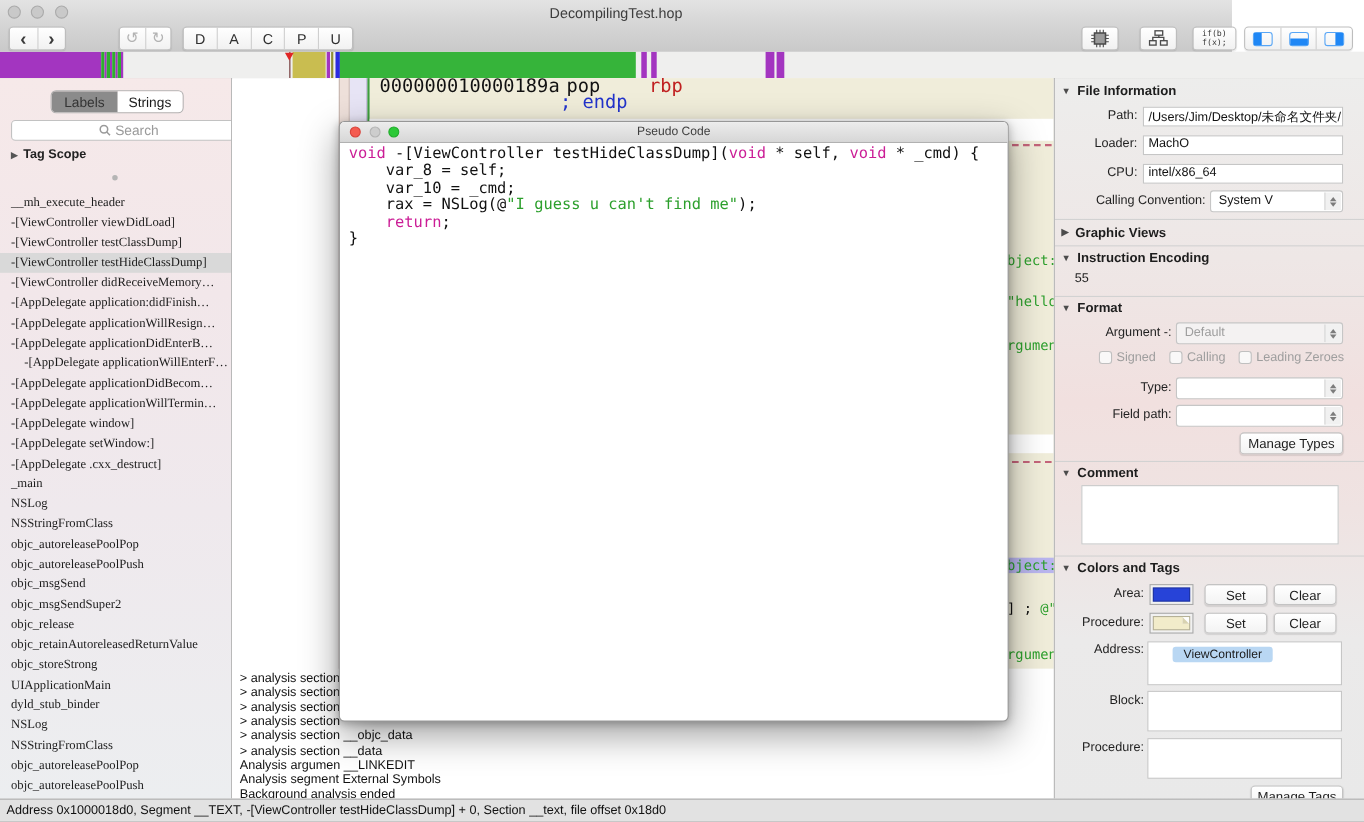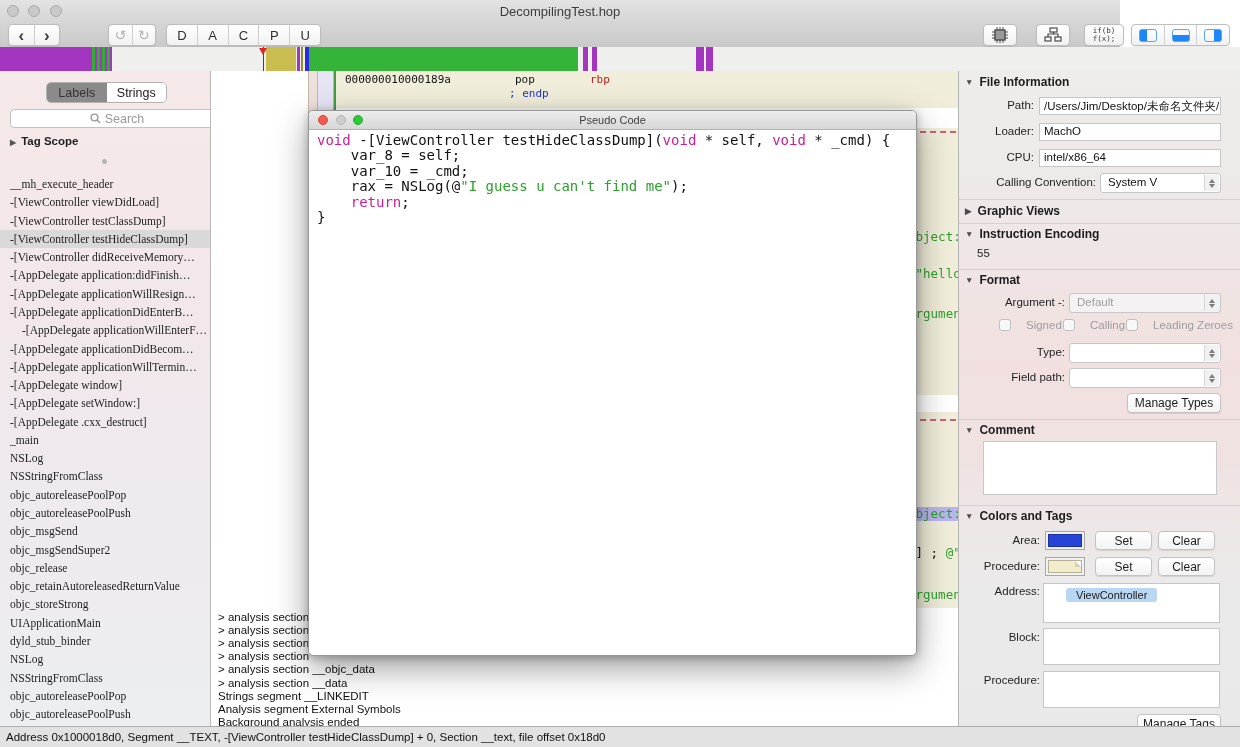--- a/index.html
+++ b/index.html
@@ -62,21 +62,21 @@
   .main{position:absolute;left:211px;top:71px;width:747px;height:655px;background:#fff;overflow:hidden;}
   .strip-pink{position:absolute;left:97px;top:0;width:10px;height:537px;background:#eee0da;
               border-left:1px solid #c6b6ae;border-right:1px solid #c6b6ae;box-sizing:border-box;}
   .strip-lav{position:absolute;left:107px;top:0;width:16px;height:537px;background:#e7e4f5;
              border-right:1px solid #b9b2d4;box-sizing:border-box;}
   .green-line{position:absolute;left:123px;top:0;width:2px;height:537px;background:#3f9e3f;}
   .code-bg{position:absolute;left:125px;top:0;width:622px;height:537px;background:#f0edda;}
   .white-band{position:absolute;left:125px;width:622px;background:#ffffff;}
   .dash-sep{position:absolute;left:130px;width:615px;border-top:2px dashed #c4647a;}
   .asm{position:absolute;left:127px;top:2px;font-family:"DejaVu Sans Mono",monospace;
-       font-size:11px;line-height:13.5px;color:#000;white-space:pre;}
+       font-size:17px;line-height:13.5px;color:#000;white-space:pre;}
   .asm .addr{display:inline-block;width:177px;padding-left:7px;box-sizing:border-box;}
   .asm .op{display:inline-block;width:75px;}
   .frag{position:absolute;font-family:"DejaVu Sans Mono",monospace;font-size:12.5px;
         line-height:14px;white-space:pre;}
   .frag.hl{background:#b9b5ee;}
   .tk-kw{color:#cb1d96;} .tk-p{color:#111;} .tk-str{color:#2da02d;}
   .tk-reg{color:#c02020;} .tk-dir{color:#2233cc;}
   .log{position:absolute;left:0;top:537px;width:747px;height:118px;background:#fff;}
   .log-line{position:absolute;left:7px;font-size:11.5px;color:#111;white-space:nowrap;}
 
@@ -105,21 +105,21 @@
           font-size:11.5px;color:#111;padding:2px 20px 2px 7px;white-space:nowrap;}
   .ipopup.dis{color:#9e9e9e;background:#f4f2f2;}
   .stepper{position:absolute;right:1px;top:1px;bottom:1px;width:14px;background:#f1f1f1;
            border-left:1px solid #d5d5d5;display:flex;flex-direction:column;align-items:center;justify-content:center;gap:1px;}
   .stepper i{display:block;width:0;height:0;border-left:3.5px solid transparent;border-right:3.5px solid transparent;}
   .stepper .up{border-bottom:4px solid #7c7c7c;}
   .stepper .dn{border-top:4px solid #7c7c7c;}
   .ibtn{position:absolute;background:linear-gradient(#ffffff,#f3f3f3);border:1px solid #c3c3c3;
         border-radius:4px;box-sizing:border-box;font-size:12px;color:#1d1d1d;
         display:flex;align-items:center;justify-content:center;box-shadow:0 1px 1px rgba(0,0,0,.1);}
-  .chk{position:absolute;font-size:11.5px;color:#9e9e9e;display:flex;align-items:center;gap:15px;}
+  .chk{position:absolute;font-size:11.5px;color:#9e9e9e;display:flex;align-items:center;gap:4px;}
   .chk .box{width:12px;height:12px;border:1px solid #c0c0c0;border-radius:3px;background:#f9f8f8;box-sizing:border-box;}
   .well{position:absolute;width:40px;height:19px;border:1px solid #a8a8a8;background:#f1f1f1;
         padding:2px;box-sizing:border-box;}
   .well .inner{width:100%;height:100%;position:relative;border:1px solid rgba(0,0,0,.25);box-sizing:border-box;}
   .dogear{position:absolute;top:0;right:0;width:0;height:0;
           border-left:6px solid #d8d2b0;border-top:6px solid #fdfdfd;}
   .tagbox{position:absolute;background:#fff;border:1px solid #c6c6c6;box-sizing:border-box;}
   .tagpill{position:absolute;left:22px;top:4px;padding:1px 10px;background:#b9d7f3;border-radius:3px;
            font-size:11px;color:#1a1a1a;}
   .itext{position:absolute;background:#fff;border:1px solid #c8c8c8;box-sizing:border-box;}
@@ -333,21 +333,21 @@
       </div>
 
     <div class="log">
       <div>
           <div class="log-line" style="top: 3px;">&gt; analysis section</div>
           <div class="log-line" style="top: 16.1px;">&gt; analysis section</div>
           <div class="log-line" style="top: 29.2px;">&gt; analysis section</div>
           <div class="log-line" style="top: 42.3px;">&gt; analysis section</div>
           <div class="log-line" style="top: 55.4px;">&gt; analysis section __objc_data</div>
           <div class="log-line" style="top: 68.5px;">&gt; analysis section __data</div>
-          <div class="log-line" style="top: 81.6px;">Strings segment __LINKEDIT</div>
+          <div class="log-line" style="top: 81.6px;">Analysis argumen __LINKEDIT</div>
           <div class="log-line" style="top: 94.7px;">Analysis segment External Symbols</div>
           <div class="log-line" style="top: 107.8px;">Background analysis ended</div>
         </div>
     </div>
   </div>
 
   <div class="pwin">
     <div class="pwin-tb">
       <div class="lt" style="left:9px;background:#f45b50;border:1px solid #d8443c"></div>
       <div class="lt" style="left:27px;background:#cdcdcd;border:1px solid #b5b5b5"></div>

